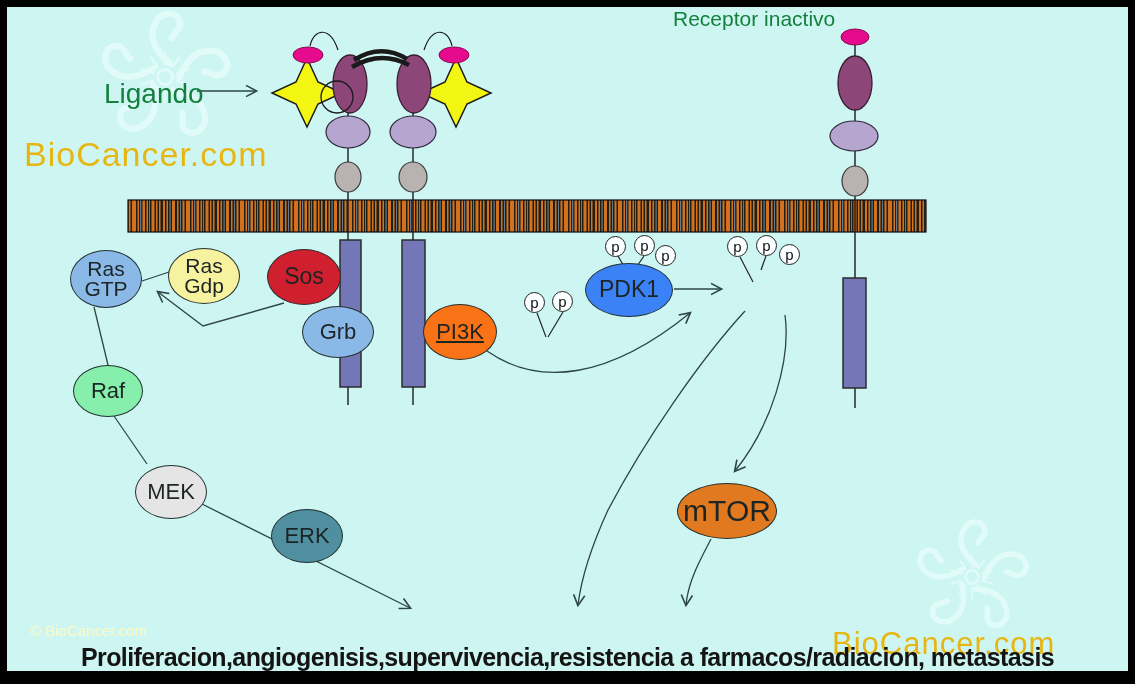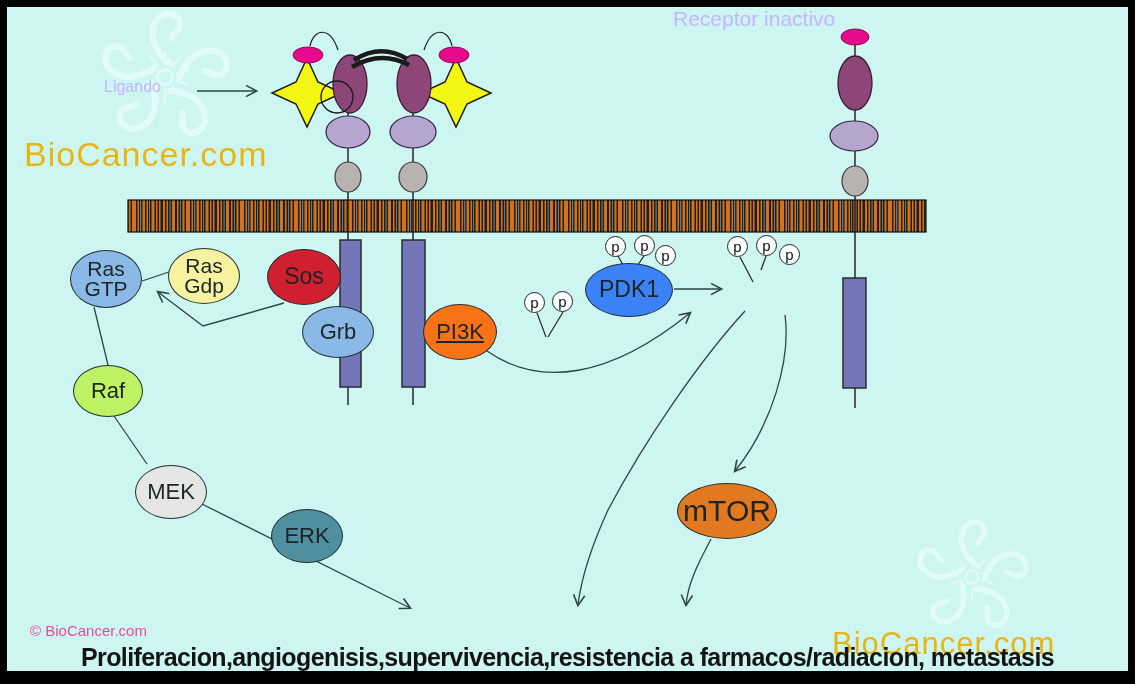--- a/index.html
+++ b/index.html
@@ -2,37 +2,37 @@
 <html><head>
 <meta charset="utf-8">
 <style>
   html,body{margin:0;padding:0;background:#555;}
   #stage{
     position:relative;width:1135px;height:684px;background:#000;
     font-family:"Liberation Sans","DejaVu Sans",sans-serif;overflow:hidden;
   }
   #canvas{position:absolute;left:7px;top:7px;width:1121px;height:664px;background:#cdf6f3;}
   #shapes{position:absolute;left:0;top:0;width:1135px;height:684px;}
-  .lbl{position:absolute;color:#c4b5fd;}
+  .lbl{position:absolute;color:#15803d;}
   .node{
     position:absolute;border:1.6px solid #24312f;border-radius:50%;
     display:flex;align-items:center;justify-content:center;text-align:center;
     color:#1c2424;font-size:22px;line-height:0.95;white-space:pre-line;box-sizing:border-box;
   }
   .pcirc{
     position:absolute;width:21px;height:21px;border:1.4px solid #222;border-radius:50%;
     background:#fbffff;display:flex;align-items:center;justify-content:center;
     font-size:15px;color:#111;box-sizing:border-box;line-height:1;
   }
   .wm-text{position:absolute;color:#eab308;letter-spacing:1px;opacity:.95;}
   #outcome{
     position:absolute;left:7px;top:643px;width:1121px;white-space:nowrap;
     font-weight:bold;font-size:25px;letter-spacing:-0.6px;color:#141414;z-index:30;text-align:center;
   }
-  #copyright{position:absolute;left:30px;top:622px;font-size:15px;color:#ec4899;z-index:29;}
+  #copyright{position:absolute;left:30px;top:622px;font-size:15px;color:#fef9c3;z-index:29;}
 </style>
 </head>
 <body>
 
 <div id="stage">
   <div id="canvas"></div>
 
   <div class="wm-text" style="left:24px;top:135px;font-size:34px;z-index:1;">BioCancer.com</div>
   <div class="wm-text" style="left:832px;top:626px;font-size:31px;z-index:1;">BioCancer.com</div>
 
@@ -152,30 +152,30 @@
     <g fill="none" stroke="#222" stroke-width="1.2">
       <line x1="618" y1="256" x2="630" y2="277"></line>
         <line x1="644" y1="256" x2="633" y2="272"></line>
       <line x1="740" y1="257" x2="753" y2="282"></line>
         <line x1="766" y1="256" x2="761" y2="270"></line>
       <polyline points="537,313 546,337"></polyline>
         <polyline points="563,312 548,337"></polyline>
     </g>
   </svg>
 
-  <div class="lbl" style="left:104px;top:78px;font-size:16px;z-index:10;">Ligando</div>
+  <div class="lbl" style="left:104px;top:78px;font-size:28px;z-index:10;">Ligando</div>
   <div class="lbl" style="left:673px;top:7px;font-size:21px;z-index:10;">Receptor inactivo</div>
 
   <div class="node" style="left:70px;top:250px;width:72px;height:58px;background:#8ab9e8;font-size:21px;z-index:20;">Ras
 GTP</div>
   <div class="node" style="left:168px;top:248px;width:72px;height:56px;background:#f6f2a0;font-size:21px;z-index:20;">Ras
 Gdp</div>
   <div class="node" style="left:267px;top:249px;width:74px;height:56px;background:#d01f2f;font-size:23px;z-index:20;text-align:center;">Sos</div>
   <div class="node" style="left:302px;top:306px;width:72px;height:52px;background:#8ab9e8;z-index:21;">Grb</div>
-  <div class="node" style="left:73px;top:365px;width:70px;height:52px;background:#bef264;z-index:20;">Raf</div>
+  <div class="node" style="left:73px;top:365px;width:70px;height:52px;background:#86efac;z-index:20;">Raf</div>
   <div class="node" style="left:135px;top:465px;width:72px;height:54px;background:#e5e5e5;z-index:20;">MEK</div>
   <div class="node" style="left:271px;top:509px;width:72px;height:54px;background:#4f8fa0;z-index:20;">ERK</div>
   <div class="node" style="left:423px;top:304px;width:74px;height:56px;background:#f97316;z-index:21;text-decoration:underline;">PI3K</div>
   <div class="node" style="left:585px;top:263px;width:88px;height:54px;background:#3b82f6;font-size:23px;z-index:20;">PDK1</div>
   <div class="node" style="left:677px;top:483px;width:100px;height:56px;background:#e0791f;font-size:30px;z-index:20;">mTOR</div>
 
   <div class="pcirc" style="left:605px;top:236px;z-index:22;">p</div>
   <div class="pcirc" style="left:634px;top:235px;z-index:22;">p</div>
   <div class="pcirc" style="left:655px;top:245px;z-index:22;">p</div>
   <div class="pcirc" style="left:727px;top:236px;z-index:22;">p</div>

